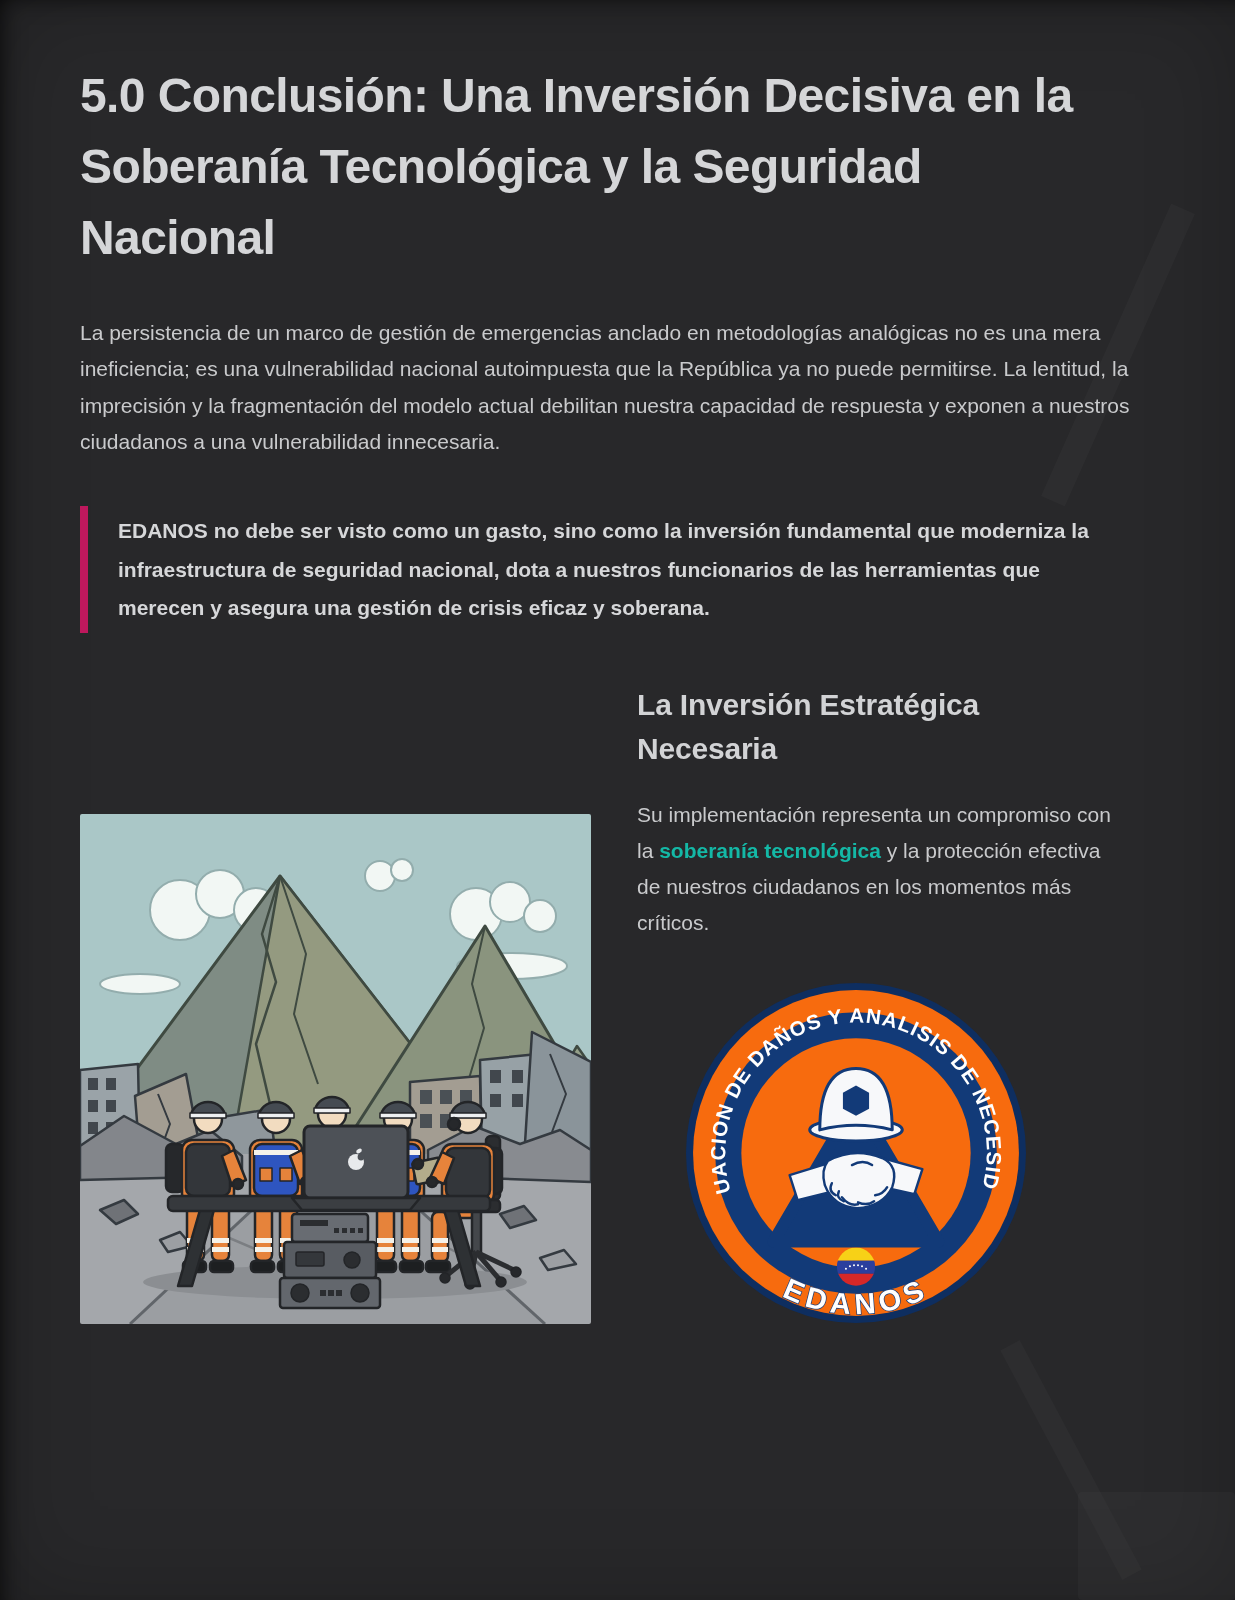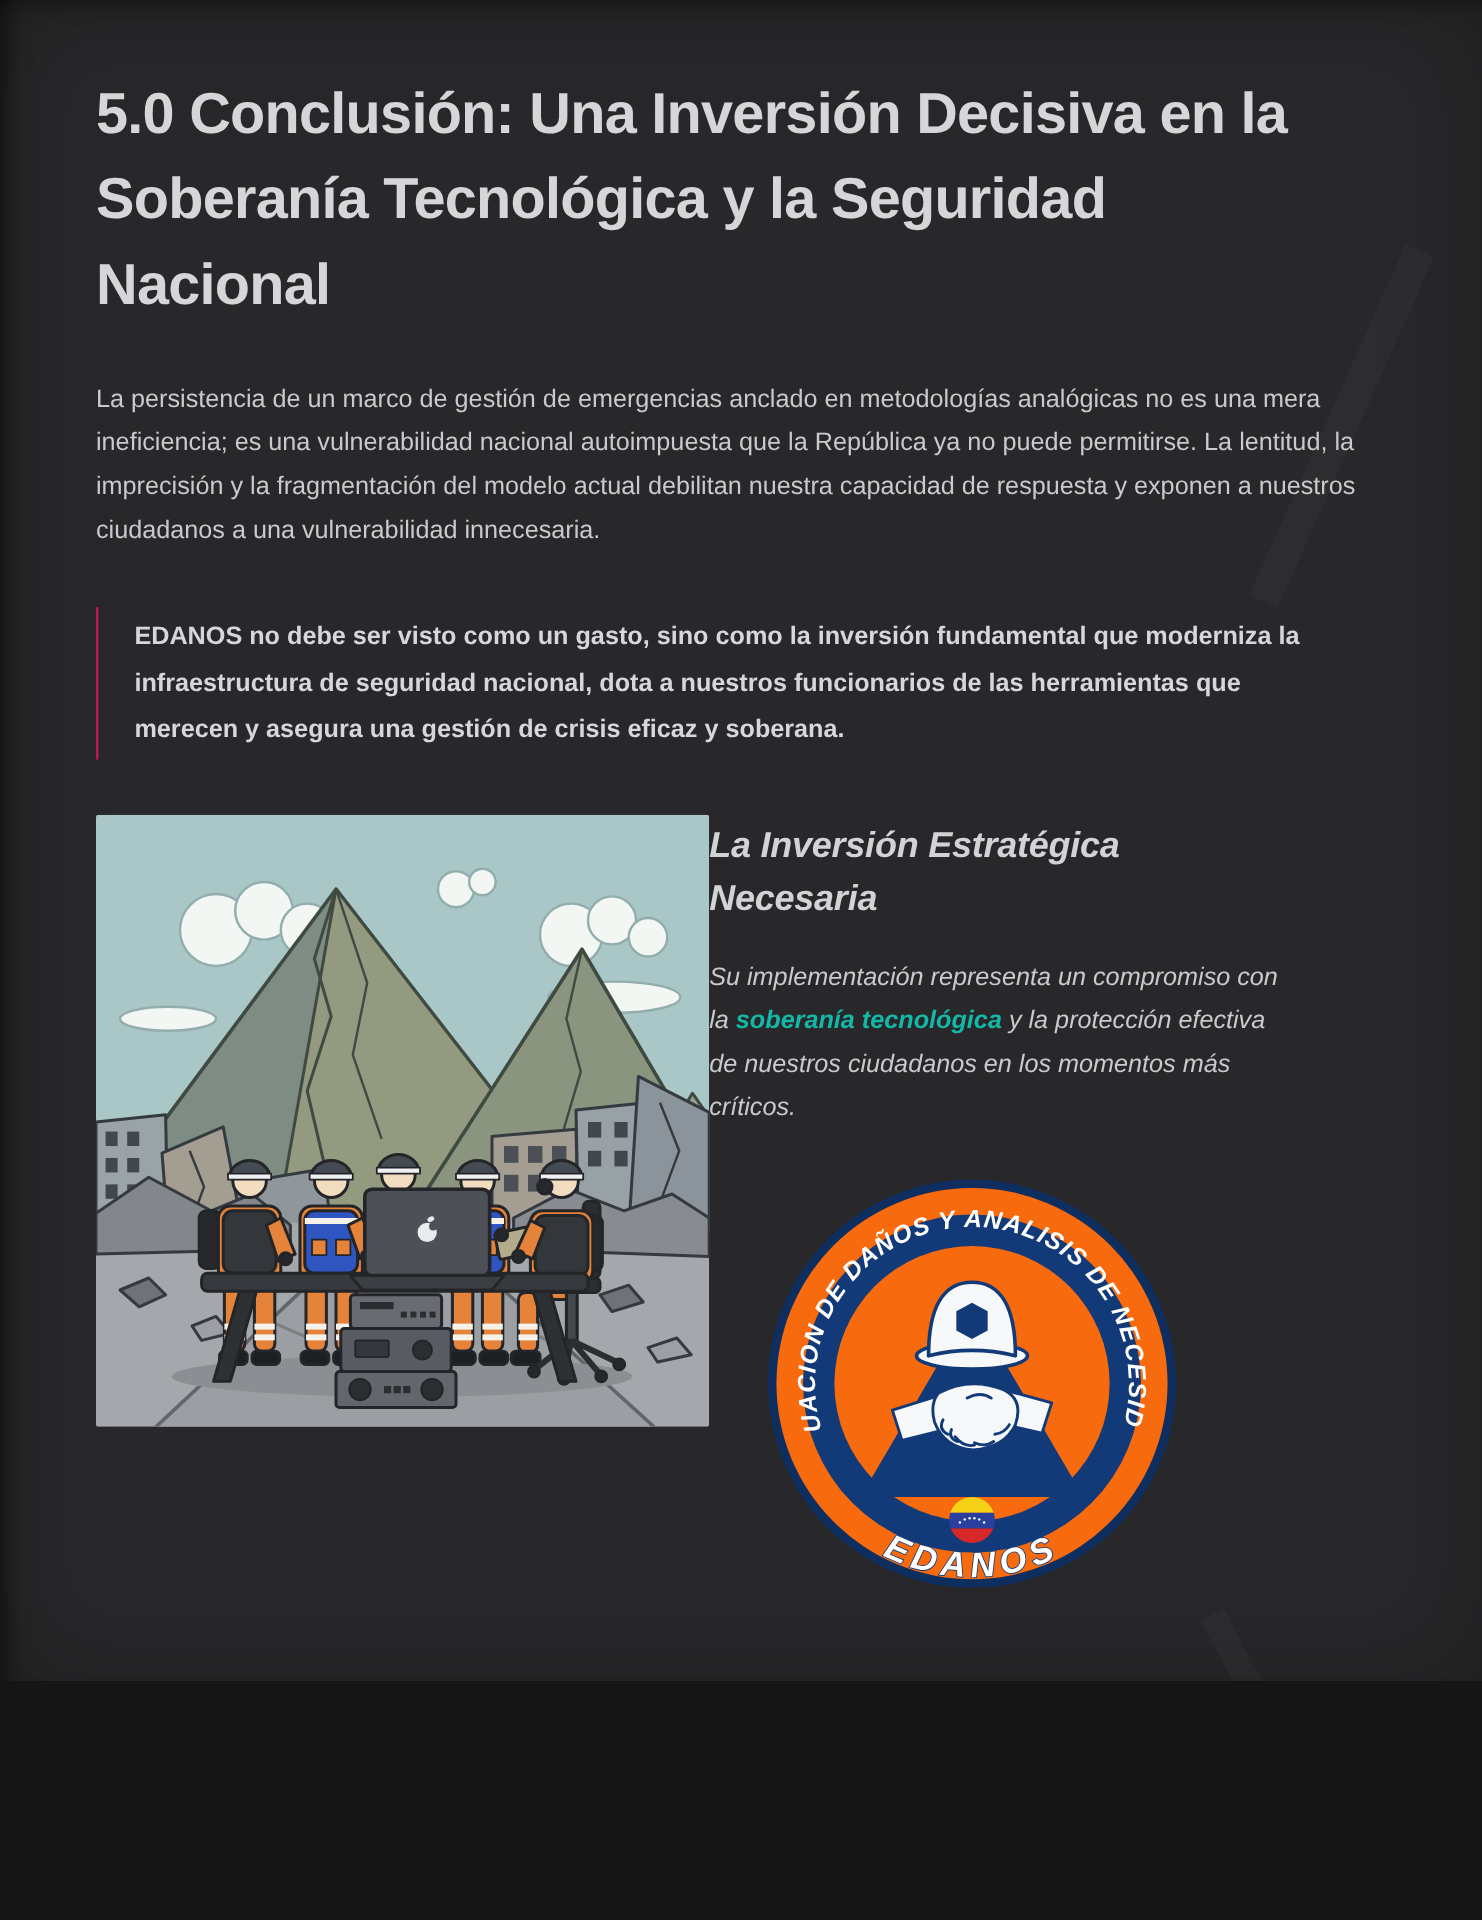--- a/index.html
+++ b/index.html
@@ -1,19 +1,19 @@
 <!DOCTYPE html>
 <html><head>
 <meta charset="utf-8">
 <style>
   html,body { margin:0; padding:0; background:#151516; }
   * { box-sizing:border-box; }
   .page {
     position:relative;
-    width:1235px; height:1401px;
+    width:1235px; height:1600px;
     margin:0 auto;
     background:#28282a;
     box-shadow: inset 14px 10px 26px -16px rgba(0,0,0,.9), inset 0 0 90px rgba(0,0,0,.22);
     overflow:hidden;
     font-family:"Liberation Sans", sans-serif;
     color:#cbccce;
   }
   .deco-diag {
     position:absolute; background:rgba(255,255,255,.022); pointer-events:none;
   }
@@ -28,25 +28,25 @@
     margin:0; max-width:1030px;
     font-size:48px; line-height:1.48; font-weight:700;
     letter-spacing:-0.6px; color:#d5d6d8;
   }
   .intro {
     margin:42px 0 0 0; max-width:1088px;
     font-size:21px; line-height:1.73; color:#c9cacc;
   }
   .pull-quote {
     margin:46px 0 0 0; max-width:1012px;
-    border-left:2px solid #be185d;
+    border-left:8px solid #be185d;
     padding:6px 0 6px 30px;
     font-size:21px; line-height:1.82; font-weight:700; color:#d6d7d9;
   }
-  .columns { display:flex; margin-top:46px; align-items:flex-start;font-style:italic; }
+  .columns { display:flex; gap:46px; margin-top:46px; align-items:flex-end; }
   .col-left { width:511px; flex:0 0 511px; }
   .col-left svg { display:block; border-radius:2px; }
   .col-right { width:474px; padding-top:4px; }
   .section-heading {
     margin:0; font-size:30px; line-height:1.45; font-weight:700; color:#d2d3d5;
     letter-spacing:-0.2px;
   }
   .col-right p { margin:27px 0 0 0; font-size:21px; line-height:1.72; color:#c9cacc; }
   .accent { color:#14b8a6; font-weight:700; }
 

